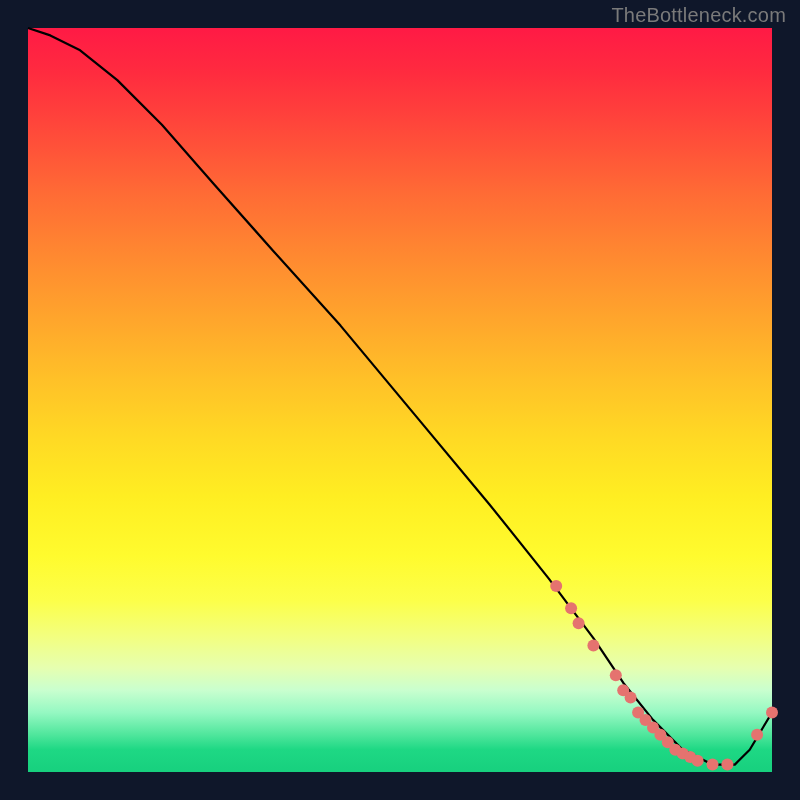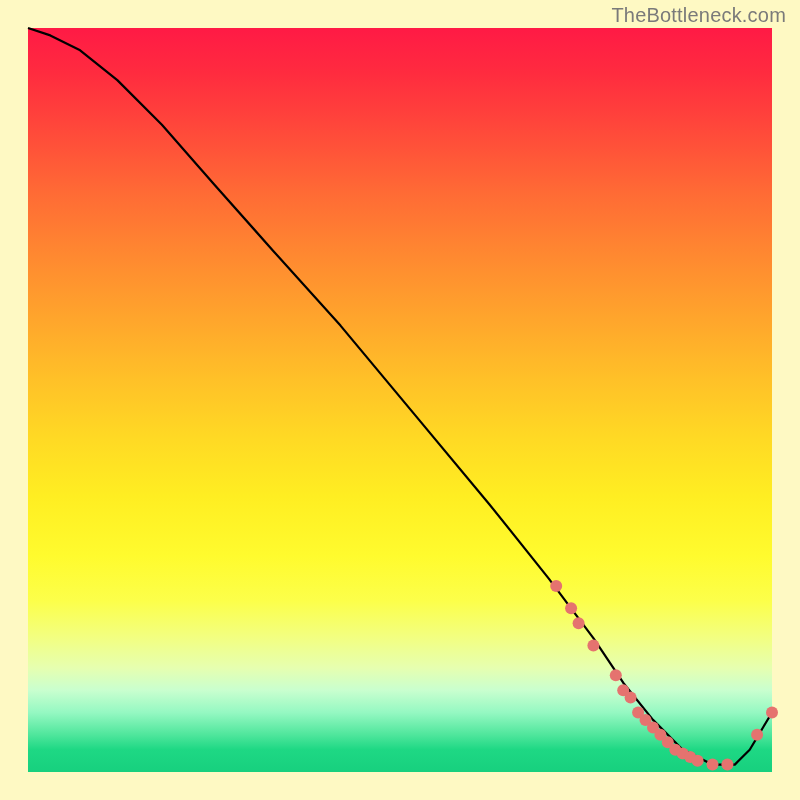--- a/index.html
+++ b/index.html
@@ -8,21 +8,21 @@
     width: 800px;
     height: 800px;
     background: #000;
     overflow: hidden;
     font-family: Arial, Helvetica, sans-serif;
   }
   .frame {
     position: relative;
     width: 800px;
     height: 800px;
-    background: #fef9c3;
+    background: #0f172a;
     text-align: center;
   }
   .watermark {
     position: absolute;
     top: 4px;
     right: 14px;
     color: #7a7a7a;
     font-size: 20px;
     letter-spacing: 0.2px;
     z-index: 40;

